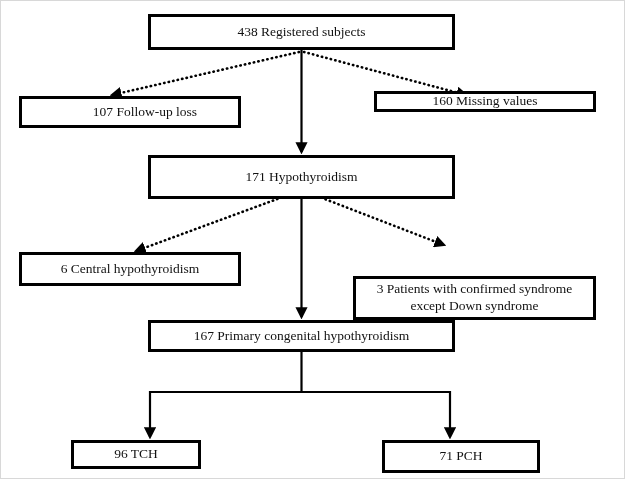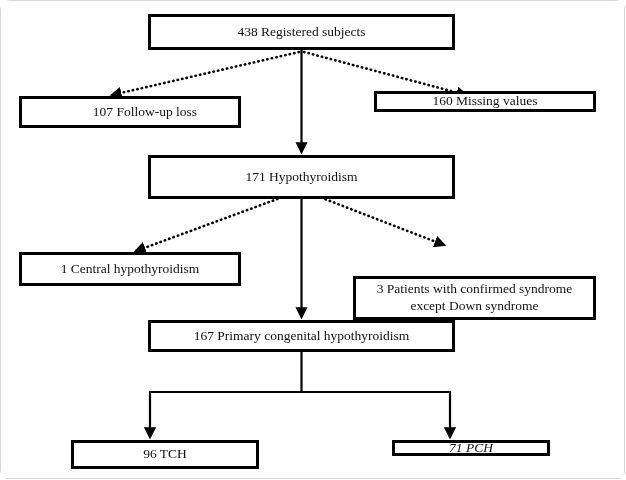--- a/index.html
+++ b/index.html
@@ -7,21 +7,20 @@
     padding: 0;
     background: #ffffff;
   }
   #page {
     position: relative;
     width: 626px;
     height: 480px;
     background: #ffffff;
     overflow: hidden;
     font-family: "Liberation Serif", "DejaVu Serif", serif;
-    border-radius: 11px;
   }
   #frame-border {
     position: absolute;
     left: 0;
     top: 0;
     width: 625px;
     height: 479px;
     border: 1px solid #d8d8d8;
     box-sizing: border-box;
     pointer-events: none;
@@ -53,22 +52,22 @@
     width: 100%;
     white-space: pre-line;
   }
   #node-registered   { left:148px; top:14px;  width:307px; height:36px; }
   #node-followup     { left:19px;  top:96px;  width:222px; height:32px;padding-left:36px; }
   #node-missing      { left:374px; top:91px;  width:222px; height:21px;text-align:center; }
   #node-hypo         { left:148px; top:155px; width:307px; height:44px; }
   #node-central      { left:19px;  top:252px; width:222px; height:34px; }
   #node-syndrome     { left:353px; top:246px; width:243px; height:44px;margin-top:30px; }
   #node-primary      { left:148px; top:320px; width:307px; height:32px; }
-  #node-tch          { left:71px;  top:440px; width:188px; height:29px; }
-  #node-pch          { left:392px; top:440px; width:158px; height:16px;font-style:italic; }
+  #node-tch          { left:71px;  top:440px; width:130px; height:29px; }
+  #node-pch          { left:382px; top:440px; width:158px; height:33px; }
 </style>
 </head>
 <body>
 
 <div id="page">
 
   <div id="frame-border"></div>
 
   <svg id="svg-layer" viewBox="0 0 626 480" xmlns="http://www.w3.org/2000/svg">
     <defs>
@@ -111,21 +110,21 @@
 
   <div class="node" id="node-missing">
     <span class="node-label">160 Missing values</span>
   </div>
 
   <div class="node" id="node-hypo">
     <span class="node-label">171 Hypothyroidism</span>
   </div>
 
   <div class="node" id="node-central">
-    <span class="node-label">1 Central hypothyroidism</span>
+    <span class="node-label">6 Central hypothyroidism</span>
   </div>
 
   <div class="node" id="node-syndrome">
     <span class="node-label">3 Patients with confirmed syndrome
 except Down syndrome</span>
   </div>
 
   <div class="node" id="node-primary">
     <span class="node-label">167 Primary congenital hypothyroidism</span>
   </div>

